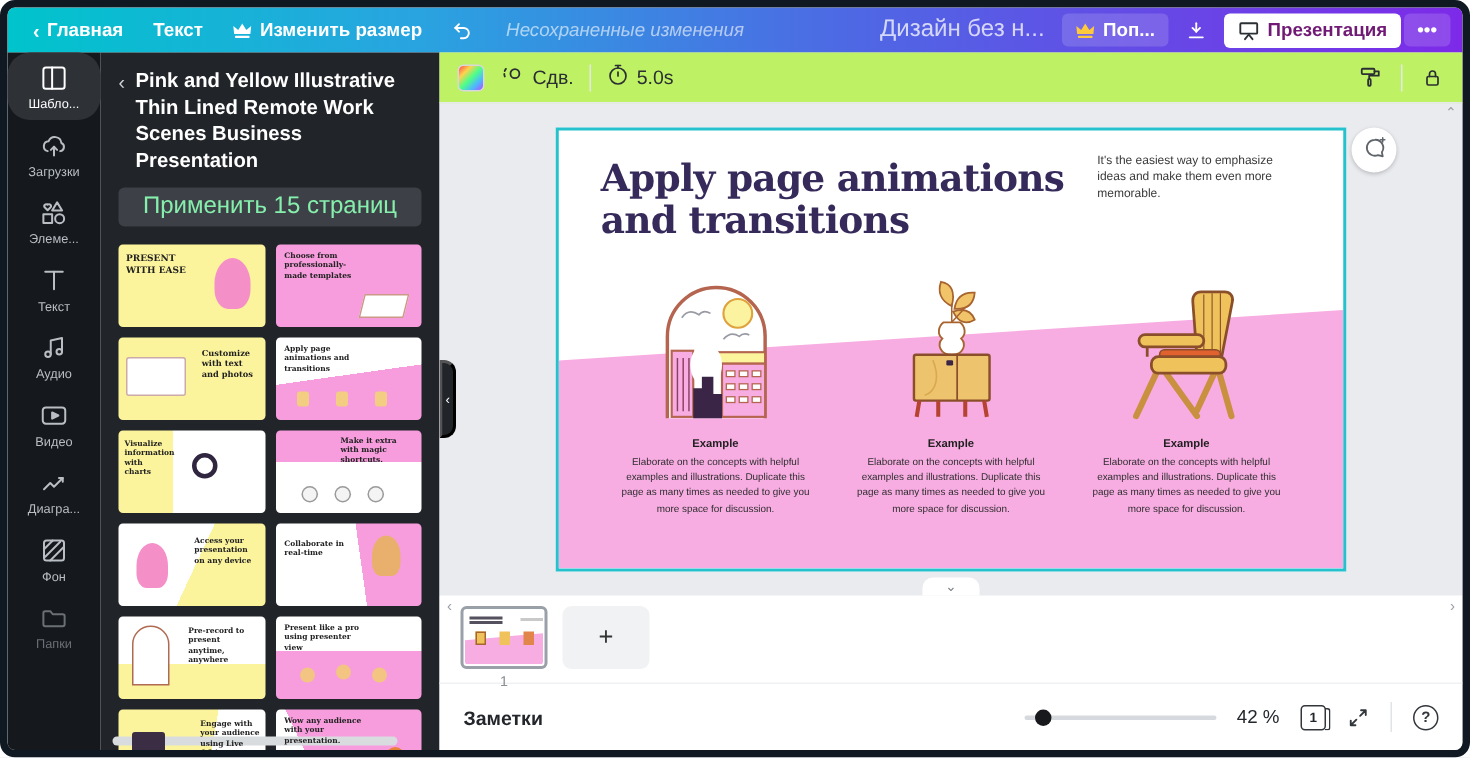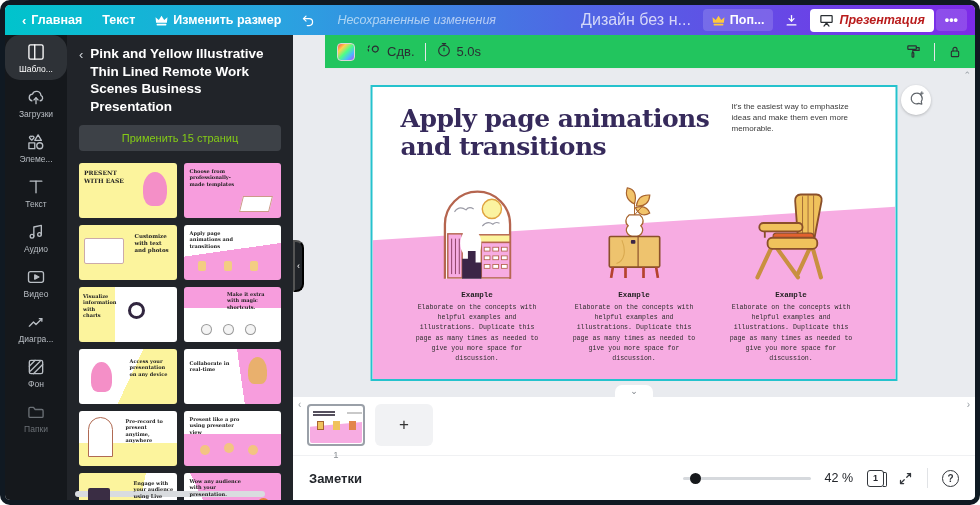--- a/index.html
+++ b/index.html
@@ -7,21 +7,21 @@
   .frame { position:relative; width:980px; height:505px; border:5px solid #101922; border-radius:10px;
            overflow:hidden; display:flex; flex-direction:column; background:#e9ebef; }
 
   
   .topbar { flex:0 0 30px; background:linear-gradient(90deg,#00c4cc 0%,#29a4e0 28%,#4e68e4 58%,#7d2ae8 100%);
             display:flex; align-items:center; justify-content:space-between; color:#fff; padding:0 8px; }
   .tb-group { display:flex; align-items:center; gap:2px; }
   .tb-btn { display:flex; align-items:center; gap:5px; border:0; background:transparent; color:#fff;
             font-family:inherit; font-size:12.5px; font-weight:700; padding:4px 9px; border-radius:4px; cursor:pointer; white-space:nowrap; }
   .tb-btn.filled { background:rgba(255,255,255,.15); }
-  .tb-btn.white { background:#fff; color:#b91c1c;font-style:italic; }
+  .tb-btn.white { background:#fff; color:#701a75; }
   .tb-unsaved { font-size:12.5px; font-style:italic; color:rgba(255,255,255,.6); margin-left:10px; white-space:nowrap; }
   .tb-design { font-size:16px; color:rgba(255,255,255,.75); margin-right:10px; white-space:nowrap; }
   .tb-btn svg { display:block; }
   .chev { font-size:13px; font-weight:700; }
 
   
   .main { flex:1; display:flex; min-height:0; }
 
   
   .rail { width:62px; background:#15181c; color:#b9bec4; display:flex; flex-direction:column; flex-shrink:0; }
@@ -29,22 +29,22 @@
                gap:2px; font-size:8.5px; cursor:pointer; }
   .rail-item.active { background:#2e3237; color:#fff;border-radius:15px; }
   .rail-item.muted { color:#6b7076; }
   .ricon svg { display:block; }
 
   
   .panel { width:226px; background:#212429; color:#fff; padding:10px 12px 0; position:relative; flex-shrink:0; overflow:hidden; }
   .panel-head { display:flex; gap:7px; align-items:flex-start; }
   .panel-back { background:none; border:0; color:#cfd3d8; font-size:13px; cursor:pointer; padding:2px 0; font-family:inherit; }
   .panel-title { font-weight:700; font-size:13.5px; line-height:1.3; }
-  .apply-btn { margin:10px 0 12px; width:100%; background:#3d4147; border:0; border-radius:4px; color:#84cc16;
-               font-family:inherit; font-size:11px; height:26px; cursor:pointer; }
+  .apply-btn { margin:10px 0 12px; width:100%; background:#3d4147; border:0; border-radius:4px; color:#86efac;
+               font-family:inherit; font-size:16px; height:26px; cursor:pointer; }
   .thumb-grid { display:grid; grid-template-columns:1fr 1fr; gap:7px; }
   .thumb { height:55px; border-radius:3px; position:relative; overflow:hidden; cursor:pointer; background:#fff; }
   .tt { position:absolute; font-family:"DejaVu Serif",serif; font-weight:700; font-size:5px; line-height:1.25; color:#222; z-index:2; }
   .tb { position:absolute; z-index:1; }
   .v1 { background:#fcf49d; } .v1 .tt{ left:5px; top:6px; width:50px; font-size:6px; }
   .v1 .tb { right:10px; top:9px; width:24px; height:34px; background:#f48fc7; border-radius:50% 50% 38% 38%; }
   .v2 { background:#f79ddd; } .v2 .tt{ left:6px; top:5px; width:55px; }
   .v2 .tb { right:10px; bottom:6px; width:30px; height:16px; background:#fff; border:1px solid #c98; transform:skewX(-14deg); }
   .v3 { background:#fcf49d; } .v3 .tt{ right:4px; top:8px; width:38px; font-size:5.5px; }
   .v3 .tb { left:5px; top:13px; width:40px; height:26px; background:#fff; border:1px solid #caa; border-radius:2px; }
@@ -69,38 +69,38 @@
   .v12 .tb { right:9px; bottom:4px; width:17px; height:26px; background:#e8833a; border-radius:50% 50% 32% 32%; }
   .panel-scroll { position:absolute; bottom:3px; left:8px; right:28px; height:6px; background:#d9dcdf; border-radius:3px; }
 
   
   .collapse-tab { position:absolute; left:0; top:205px; width:11px; height:52px; background:#212429;
                   border-radius:0 8px 8px 0; color:#fff; display:flex; align-items:center; justify-content:center;
                   font-size:9px; z-index:6; cursor:pointer; }
 
   
   .canvas-col { flex:1; display:flex; flex-direction:column; position:relative; min-width:0; }
-  .toolbar { height:34px; background:#22c55e; display:flex; align-items:center; padding:0 12px; gap:10px;
-             border-bottom:1px solid #e6e8ea; color:#2b2f33;margin-left:32px; }
+  .toolbar { height:34px; background:#bef264; display:flex; align-items:center; padding:0 12px; gap:10px;
+             border-bottom:1px solid #e6e8ea; color:#2b2f33; }
   .swatch { width:18px; height:18px; border-radius:4px; cursor:pointer; border:1px solid #d8d8d8;
             background:linear-gradient(135deg,#ff4d4d,#ffd24d 25%,#4dff88 50%,#4db8ff 75%,#b44dff 100%); }
   .tool-item { display:flex; align-items:center; gap:5px; font-size:13px; color:#2b2f33; cursor:pointer; background:none; border:0; font-family:inherit; }
   .tool-sep { width:1px; height:18px; background:#e4e6e9; }
   .toolbar-right { margin-left:auto; display:flex; align-items:center; gap:12px; }
 
   .canvas-area { flex:1; position:relative; background:#e9ebef; }
   .canvas-up { position:absolute; right:4px; top:1px; font-size:9px; color:#9aa0a6; }
 
   .page { position:absolute; left:50%; transform:translateX(-50%); top:16px; width:527px; height:296px;
           background:#fff; border:2px solid #25c2cd; overflow:hidden; }
   .pink { position:absolute; inset:0; background:#f7ace2; clip-path:polygon(0 52.5%,100% 41%,100% 100%,0 100%); }
   .slide-title { position:absolute; left:28px; top:18px; font-family:"DejaVu Serif",serif; font-weight:700;
                  font-size:25px; line-height:1.1; letter-spacing:-0.5px; color:#362a5b; width:340px; }
   .slide-sub { position:absolute; right:32px; top:14px; width:132px; font-size:8px; line-height:1.4; color:#3a3a3a; }
-  .cols { position:absolute; left:26px; right:26px; top:90px; display:flex;font-family:Liberation Mono, monospace; }
+  .cols { position:absolute; left:26px; right:26px; top:90px; display:flex; }
   .col { flex:1; display:flex; flex-direction:column; align-items:center; }
   .ill { height:105px; display:flex; align-items:flex-end; justify-content:center; }
   .ex-h { font-size:7.5px; font-weight:700; color:#1f1f1f; margin-top:9px; }
   .ex-b { font-size:6.6px; line-height:1.55; color:#2e2e2e; text-align:center; width:134px; margin-top:4px; }
 
   .comment-btn { position:absolute; right:44px; top:16px; width:30px; height:30px; border-radius:50%; background:#fff;
                  border:0; box-shadow:0 1px 3px rgba(0,0,0,.22); display:flex; align-items:center; justify-content:center;
                  color:#5f646a; cursor:pointer; }
 
   

